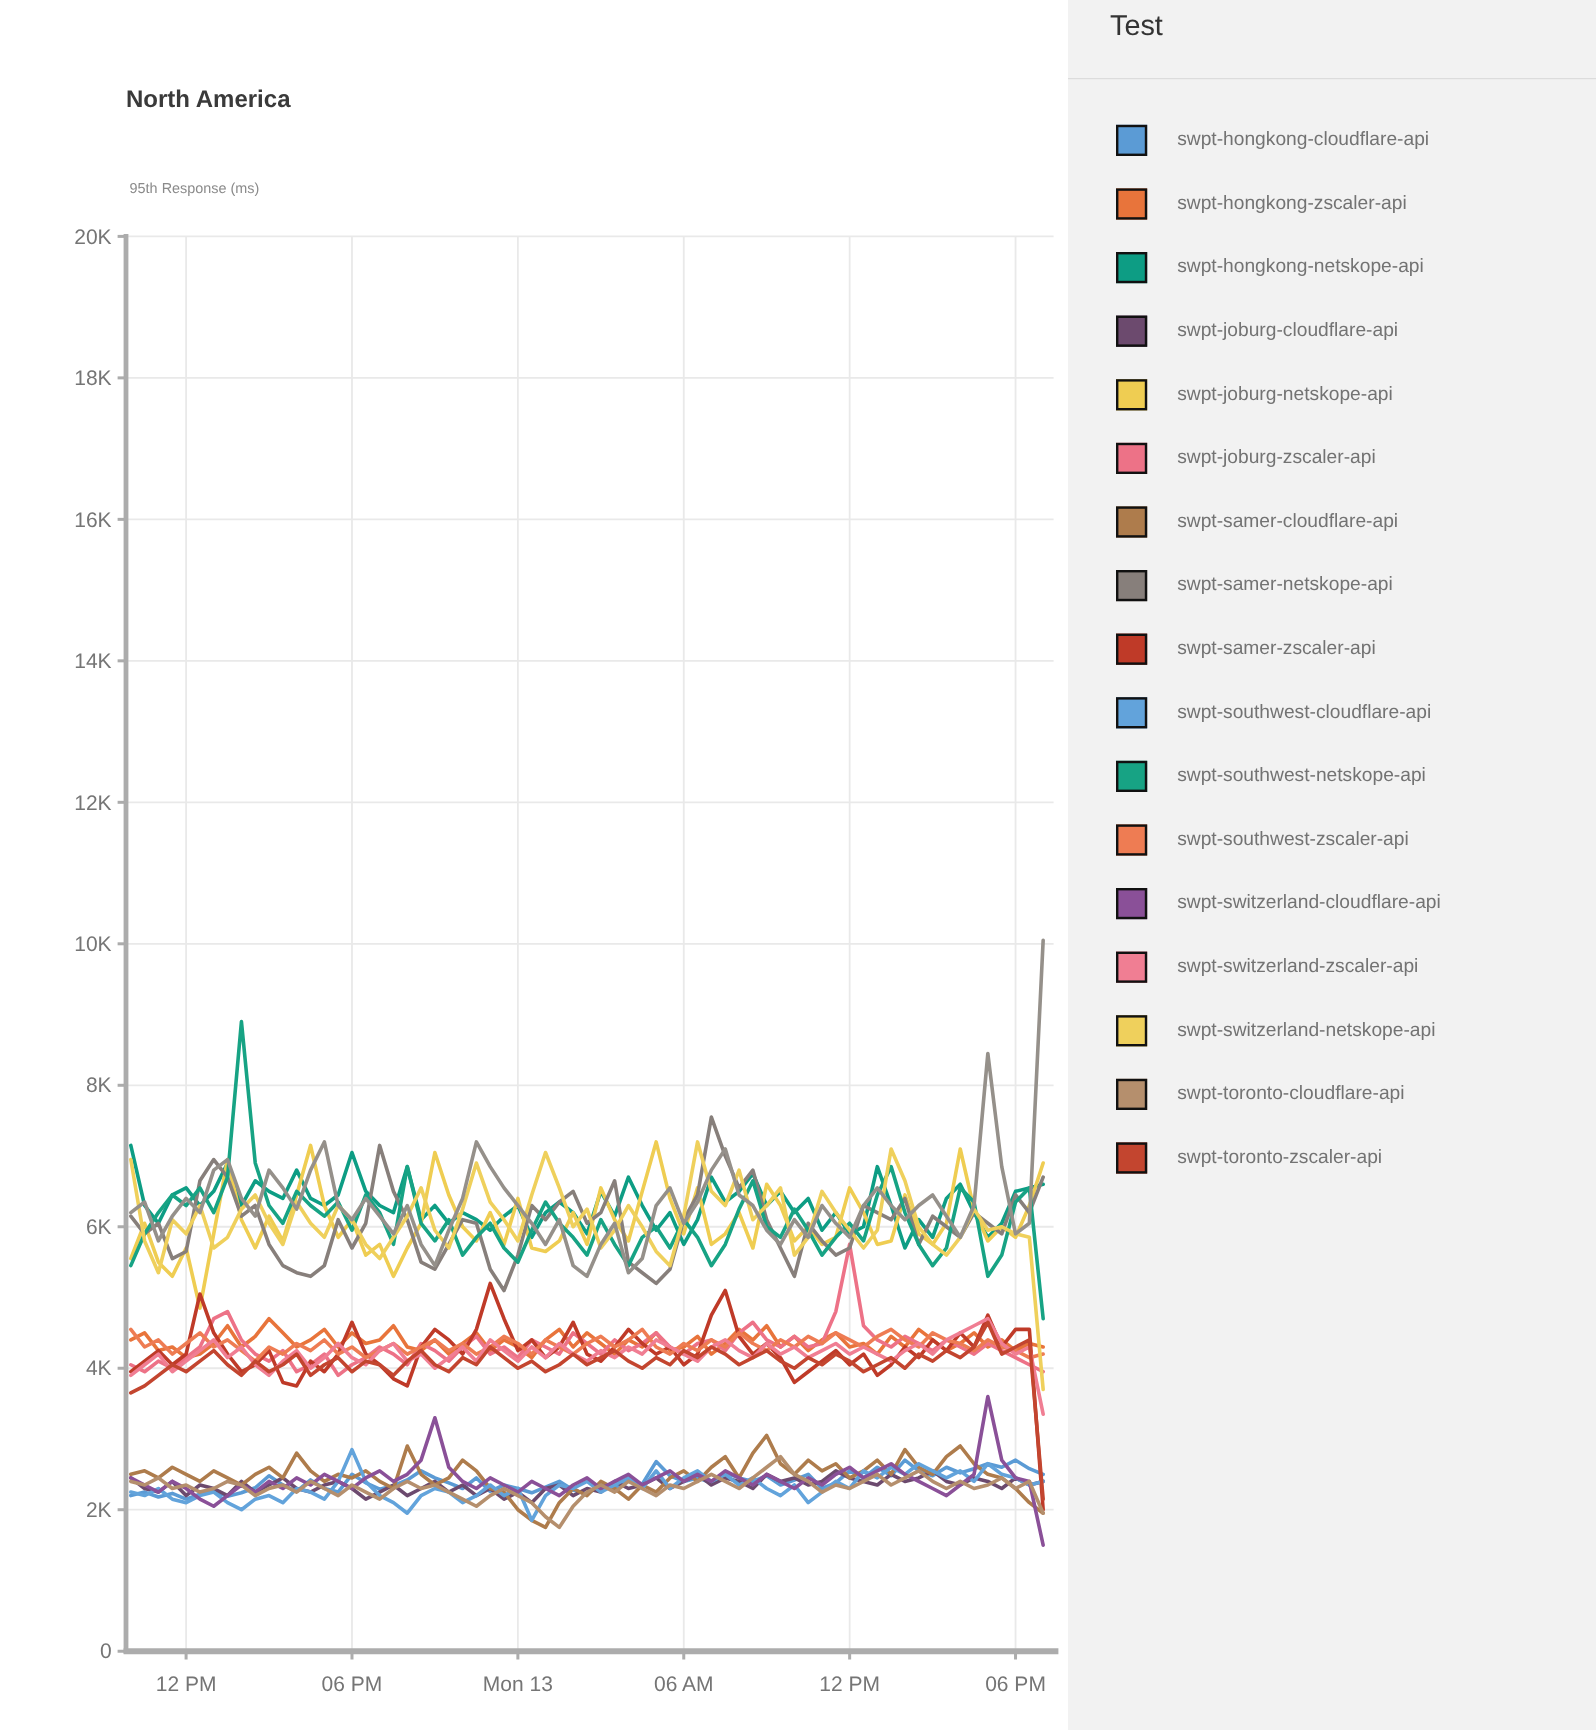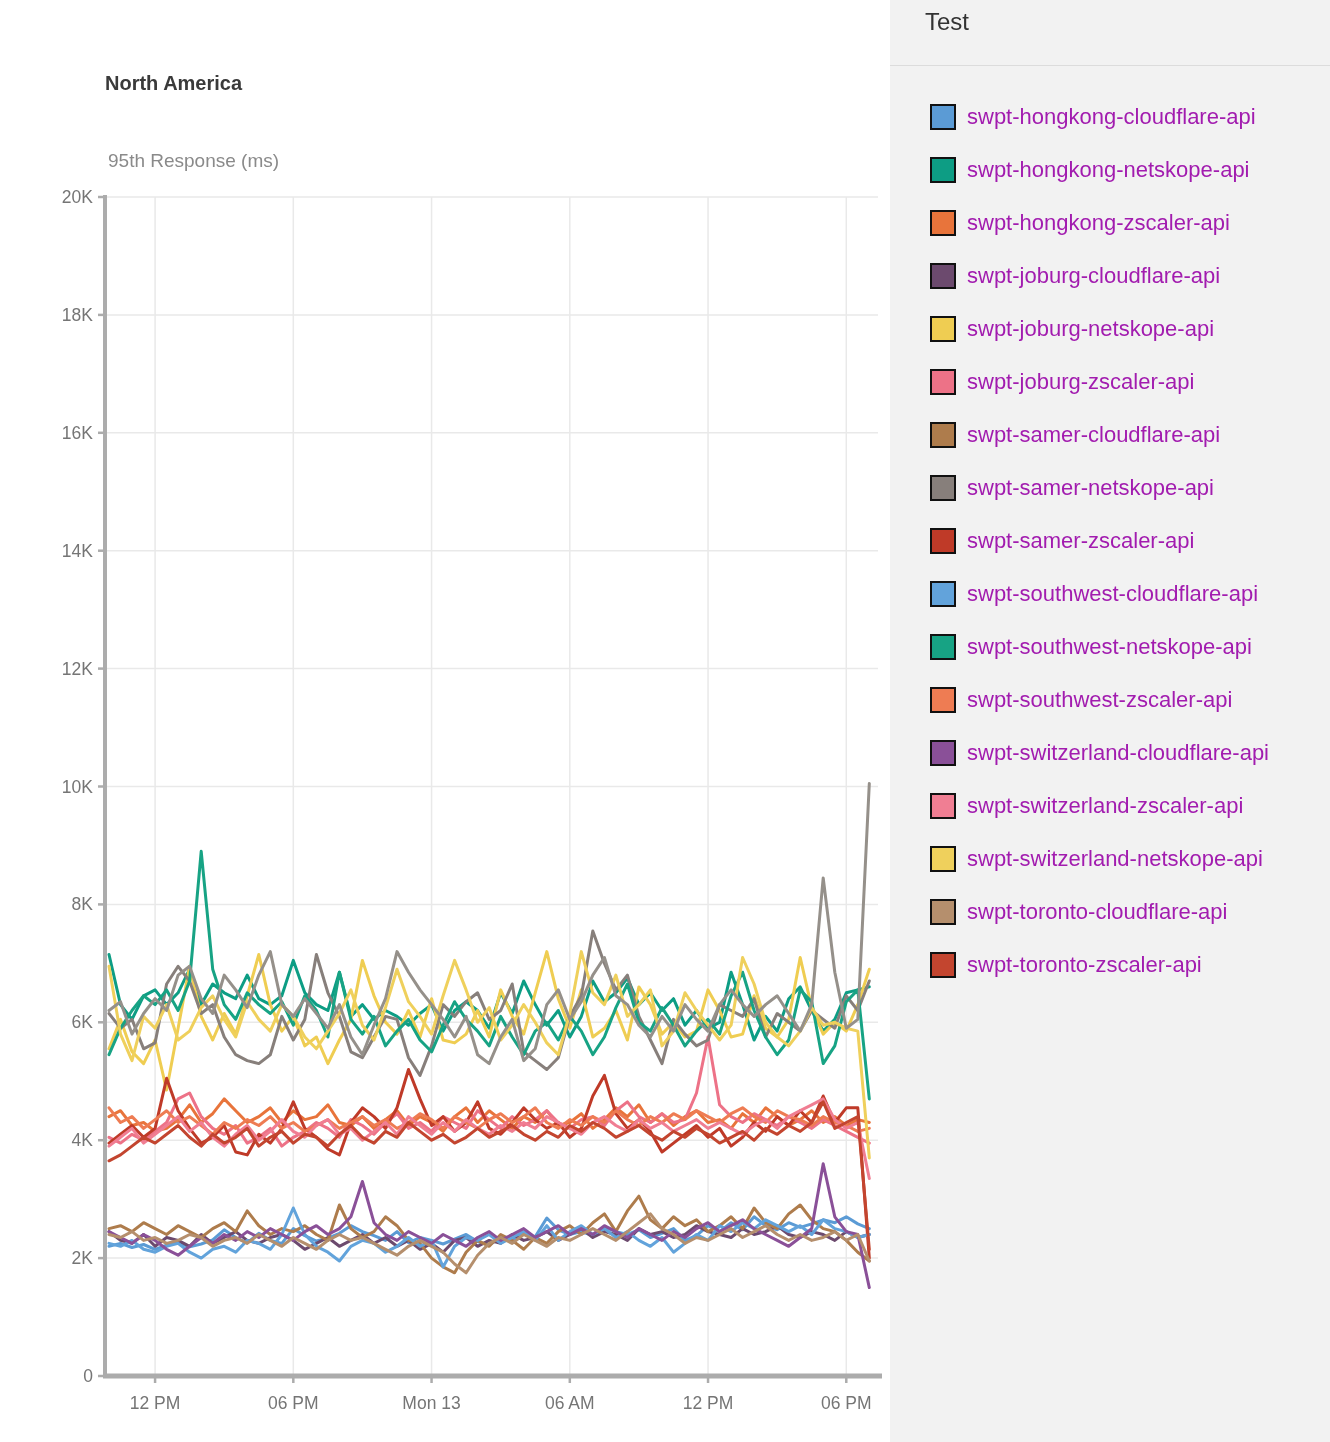--- a/index.html
+++ b/index.html
@@ -3,33 +3,33 @@
 <meta charset="utf-8">
 <style>
   html,body{margin:0;padding:0;background:#ffffff;}
   body{width:1330px;height:1442px;position:relative;overflow:hidden;
        font-family:"Liberation Sans","DejaVu Sans",sans-serif;}
 
   
   .chart-area{position:absolute;left:0;top:0;width:890px;height:1442px;background:#ffffff;}
   .chart-title{position:absolute;left:105px;top:72px;width:770px;
                font-size:20px;font-weight:bold;color:#3a3a3a;}
-  .y-axis-title{position:absolute;left:108px;top:150px;font-size:19px;color:#8a8a8a;}
+  .y-axis-title{position:absolute;left:108px;top:150px;font-size:12px;color:#8a8a8a;}
   svg text{font-family:"Liberation Sans","DejaVu Sans",sans-serif;}
 
   
   .legend-panel{position:absolute;left:890px;top:0;width:440px;height:1442px;background:#f2f2f2;box-sizing:border-box;}
   .legend-header{box-sizing:border-box;height:66px;padding:8px 0 0 35px;
                  border-bottom:1px solid #dcdcdc;}
   .legend-title{font-size:24px;color:#333333;}
   .legend-items{padding:24px 0 0 40px;}
   .legend-item{height:53px;display:flex;align-items:center;cursor:pointer;}
   .legend-swatch{width:22px;height:22px;border:2.5px solid #111111;box-sizing:content-box;
                  flex:0 0 auto;}
-  .legend-label{margin-left:11px;font-size:22px;color:#a21caf;white-space:nowrap;}
+  .legend-label{margin-left:25px;font-size:16px;color:#737373;white-space:nowrap;}
 </style>
 </head>
 <body>
 
 <div class="chart-area">
   <div class="chart-title">North America</div>
   <div class="y-axis-title">95th Response (ms)</div>
   <svg width="890" height="1442" viewBox="0 0 890 1442">
       <line x1="105" y1="197" x2="878" y2="197" stroke="#e9e9e9" stroke-width="1.5"></line>
       <line x1="98" y1="197" x2="105" y2="197" stroke="#acacac" stroke-width="2.5"></line>
@@ -108,26 +108,26 @@
 <div class="legend-panel">
   <div class="legend-header">
     <div class="legend-title">Test</div>
   </div>
   <div class="legend-items">
       <div class="legend-item">
         <span class="legend-swatch" style="background: rgb(91, 155, 213);"></span>
         <span class="legend-label">swpt-hongkong-cloudflare-api</span>
       </div>
       <div class="legend-item">
+        <span class="legend-swatch" style="background: rgb(232, 116, 59);"></span>
+        <span class="legend-label">swpt-hongkong-zscaler-api</span>
+      </div>
+      <div class="legend-item">
         <span class="legend-swatch" style="background: rgb(13, 157, 132);"></span>
         <span class="legend-label">swpt-hongkong-netskope-api</span>
-      </div>
-      <div class="legend-item">
-        <span class="legend-swatch" style="background: rgb(232, 116, 59);"></span>
-        <span class="legend-label">swpt-hongkong-zscaler-api</span>
       </div>
       <div class="legend-item">
         <span class="legend-swatch" style="background: rgb(108, 74, 110);"></span>
         <span class="legend-label">swpt-joburg-cloudflare-api</span>
       </div>
       <div class="legend-item">
         <span class="legend-swatch" style="background: rgb(239, 205, 82);"></span>
         <span class="legend-label">swpt-joburg-netskope-api</span>
       </div>
       <div class="legend-item">

